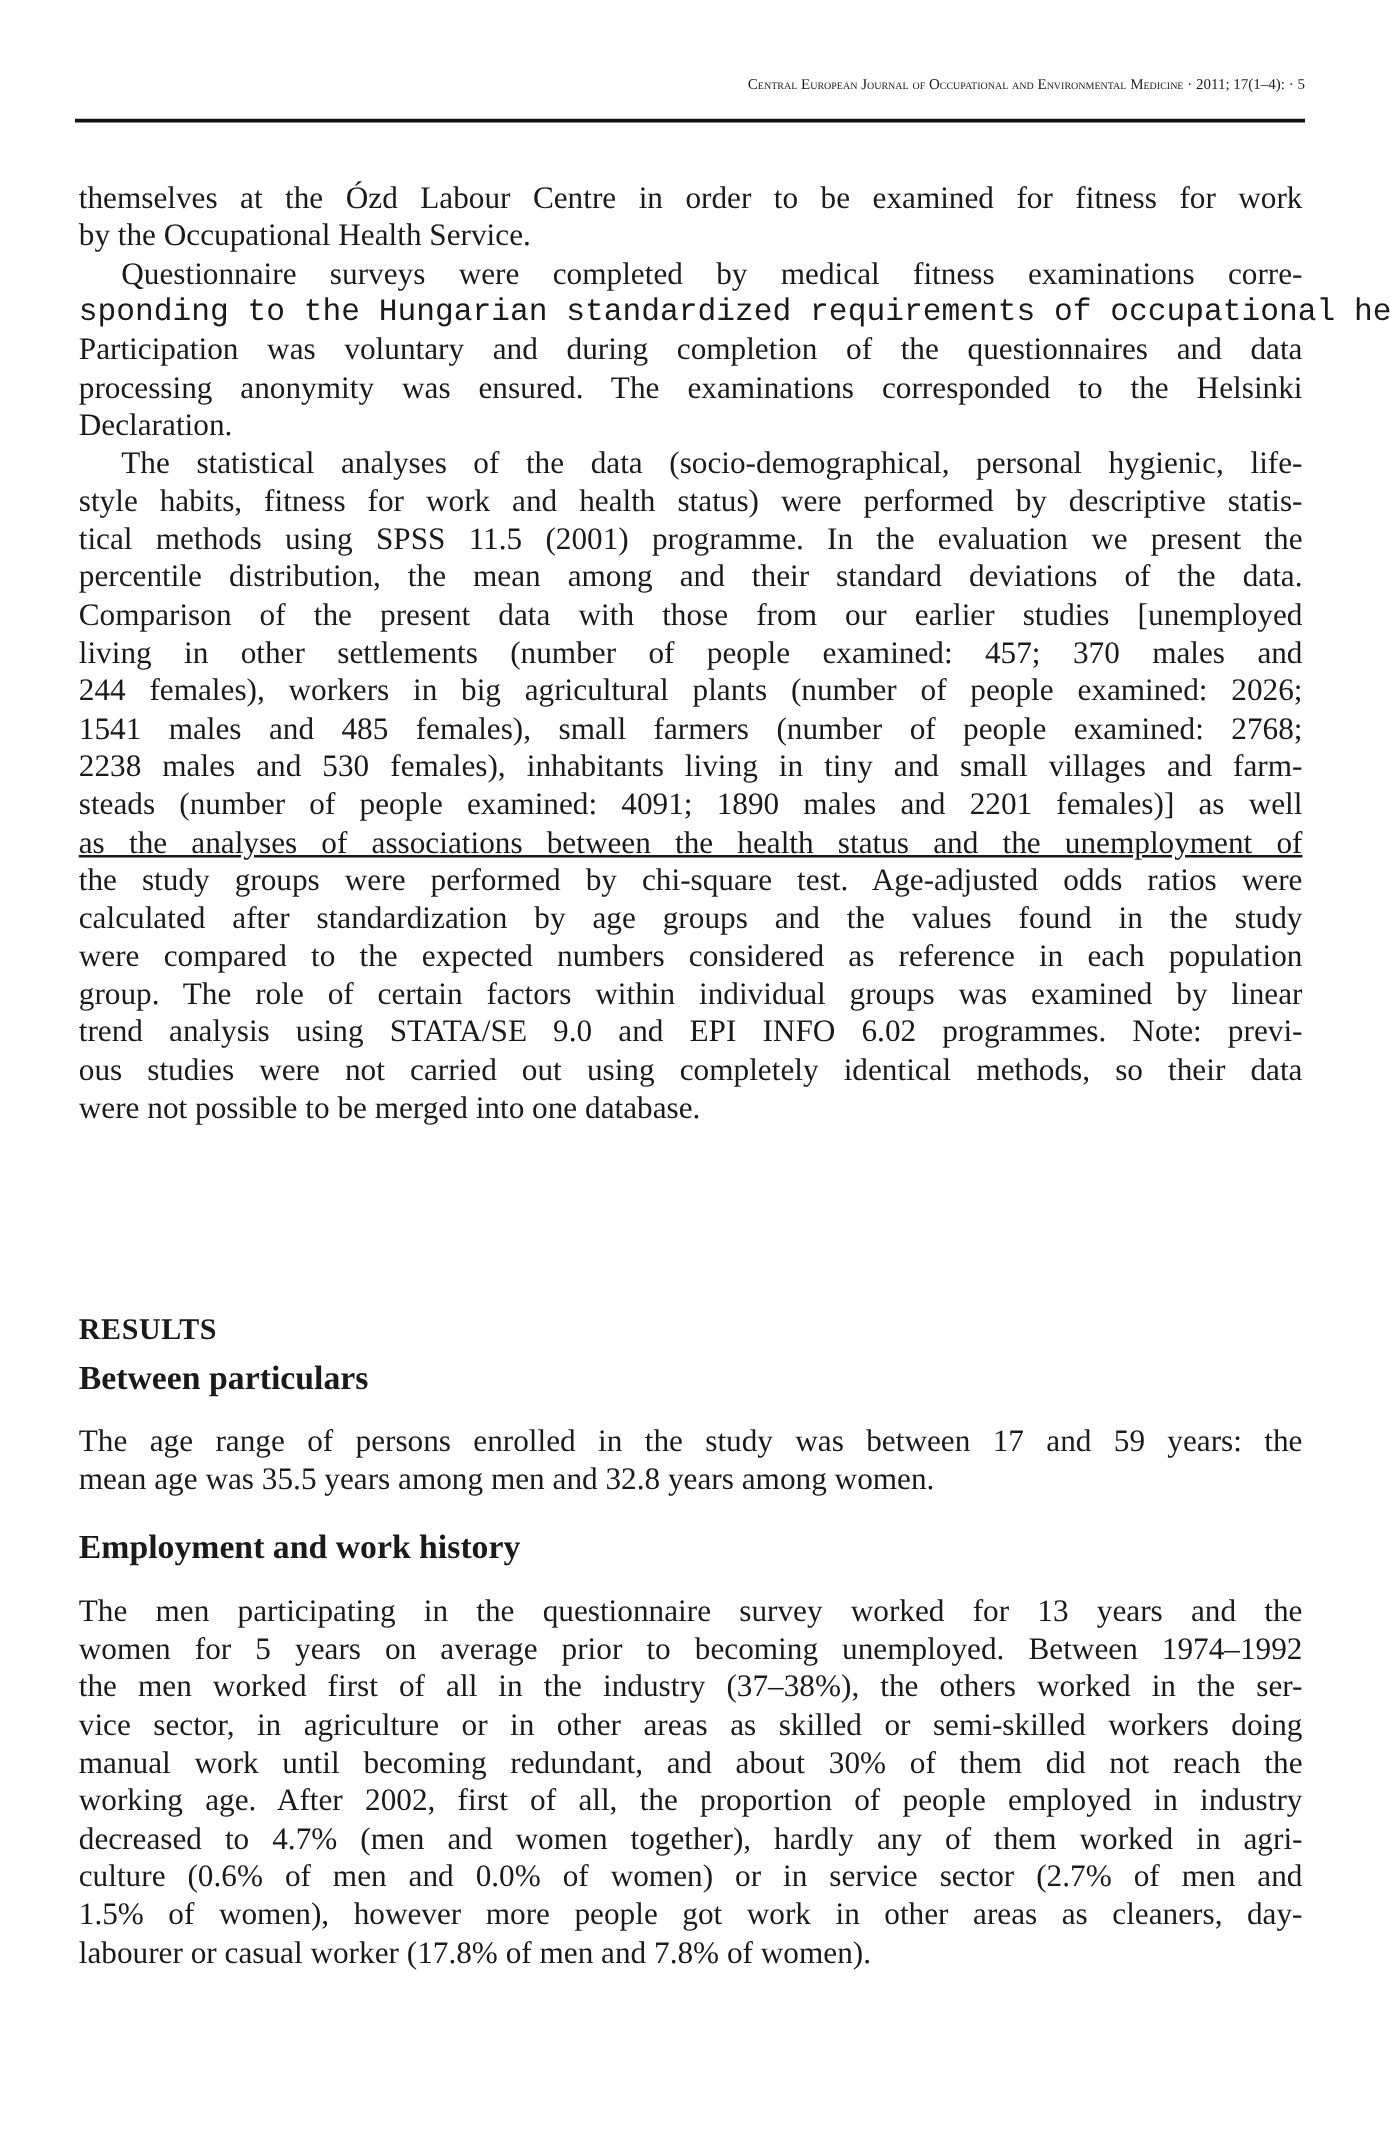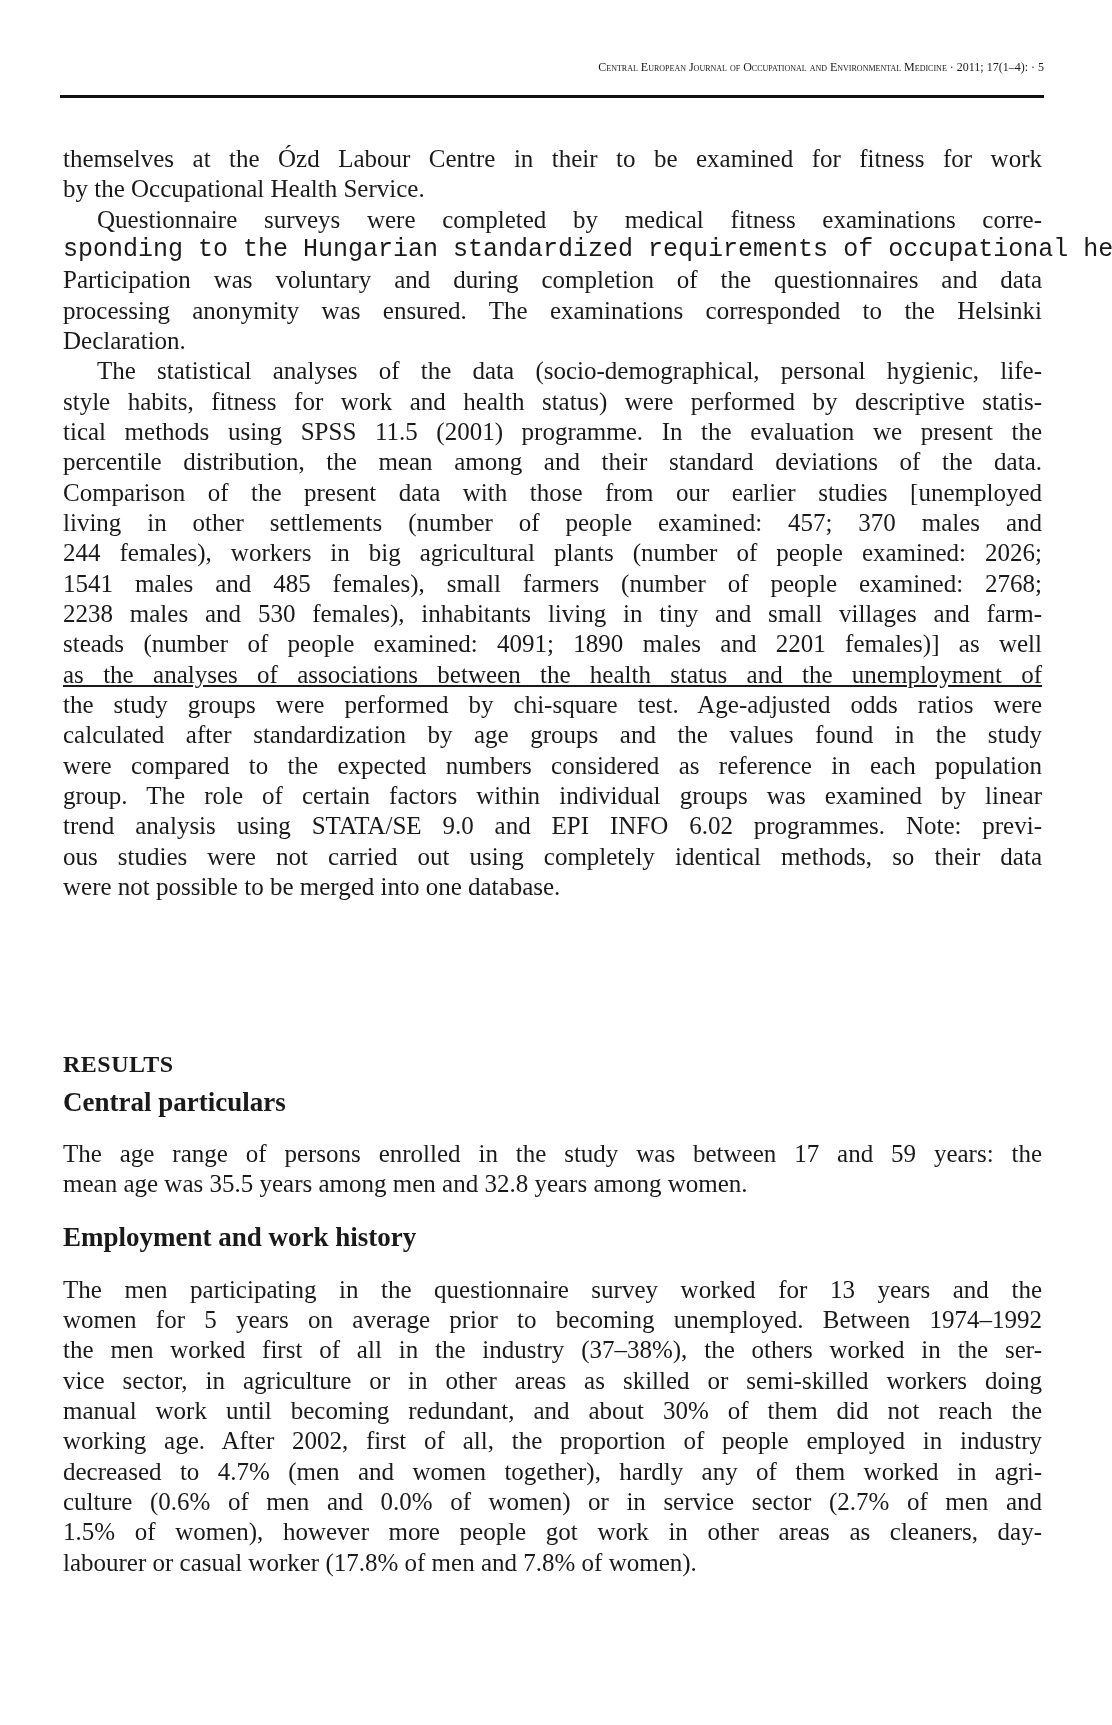--- a/index.html
+++ b/index.html
@@ -18,21 +18,21 @@
     .h-sub { position: absolute; left: 63px; font-size: 27px; font-weight: bold; }
   </style>
 </head>
 <body>
 
 <div class="header">
   <span class="sc">Central European Journal of Occupational and Environmental Medicine</span><span> · 2011; 17(1–4): · 5</span>
 </div>
 <div class="rule"></div>
 
-<div class="line" style="top: 144px; white-space: nowrap;">themselves at the Ózd Labour Centre in their to be examined for fitness for work</div>
+<div class="line" style="top: 144px; white-space: nowrap;">themselves at the Ózd Labour Centre in order to be examined for fitness for work</div>
 <div class="line last" style="top: 174px; white-space: nowrap;">by the Occupational Health Service.</div>
 
 <div class="line indent" style="top: 205px; white-space: nowrap;">Questionnaire surveys were completed by medical fitness examinations corre-</div>
 <div class="line" style="top: 235px; white-space: nowrap; font-family: Liberation Mono, monospace;">sponding to the Hungarian standardized requirements of occupational health care.</div>
 <div class="line" style="top: 265px; white-space: nowrap;">Participation was voluntary and during completion of the questionnaires and data</div>
 <div class="line" style="top: 296px; white-space: nowrap;">processing anonymity was ensured. The examinations corresponded to the Helsinki</div>
 <div class="line last" style="top: 326px; white-space: nowrap;">Declaration.</div>
 
 <div class="line indent" style="top: 356px; white-space: nowrap;">The statistical analyses of the data (socio-demographical, personal hygienic, life-</div>
 <div class="line" style="top: 387px; white-space: nowrap;">style habits, fitness for work and health status) were performed by descriptive statis-</div>
@@ -48,21 +48,21 @@
 <div class="line" style="top: 690px; white-space: nowrap;">the study groups were performed by chi-square test. Age-adjusted odds ratios were</div>
 <div class="line" style="top: 720px; white-space: nowrap;">calculated after standardization by age groups and the values found in the study</div>
 <div class="line" style="top: 751px; white-space: nowrap;">were compared to the expected numbers considered as reference in each population</div>
 <div class="line" style="top: 781px; white-space: nowrap;">group. The role of certain factors within individual groups was examined by linear</div>
 <div class="line" style="top: 811px; white-space: nowrap;">trend analysis using STATA/SE 9.0 and EPI INFO 6.02 programmes. Note: previ-</div>
 <div class="line" style="top: 842px; white-space: nowrap;">ous studies were not carried out using completely identical methods, so their data</div>
 <div class="line last" style="top: 872px; white-space: nowrap;">were not possible to be merged into one database.</div>
 
 <div class="h-results">RESULTS</div>
 
-<div class="h-sub" style="top:1087px">Central particulars</div>
+<div class="h-sub" style="top:1087px">Between particulars</div>
 <div class="line" style="top: 1139px; white-space: nowrap;">The age range of persons enrolled in the study was between 17 and 59 years: the</div>
 <div class="line last" style="top: 1169px; white-space: nowrap;">mean age was 35.5 years among men and 32.8 years among women.</div>
 
 <div class="h-sub" style="top:1222px">Employment and work history</div>
 <div class="line" style="top: 1275px; white-space: nowrap;">The men participating in the questionnaire survey worked for 13 years and the</div>
 <div class="line" style="top: 1305px; white-space: nowrap;">women for 5 years on average prior to becoming unemployed. Between 1974–1992</div>
 <div class="line" style="top: 1335px; white-space: nowrap;">the men worked first of all in the industry (37–38%), the others worked in the ser-</div>
 <div class="line" style="top: 1366px; white-space: nowrap;">vice sector, in agriculture or in other areas as skilled or semi-skilled workers doing</div>
 <div class="line" style="top: 1396px; white-space: nowrap;">manual work until becoming redundant, and about 30% of them did not reach the</div>
 <div class="line" style="top: 1426px; white-space: nowrap;">working age. After 2002, first of all, the proportion of people employed in industry</div>

